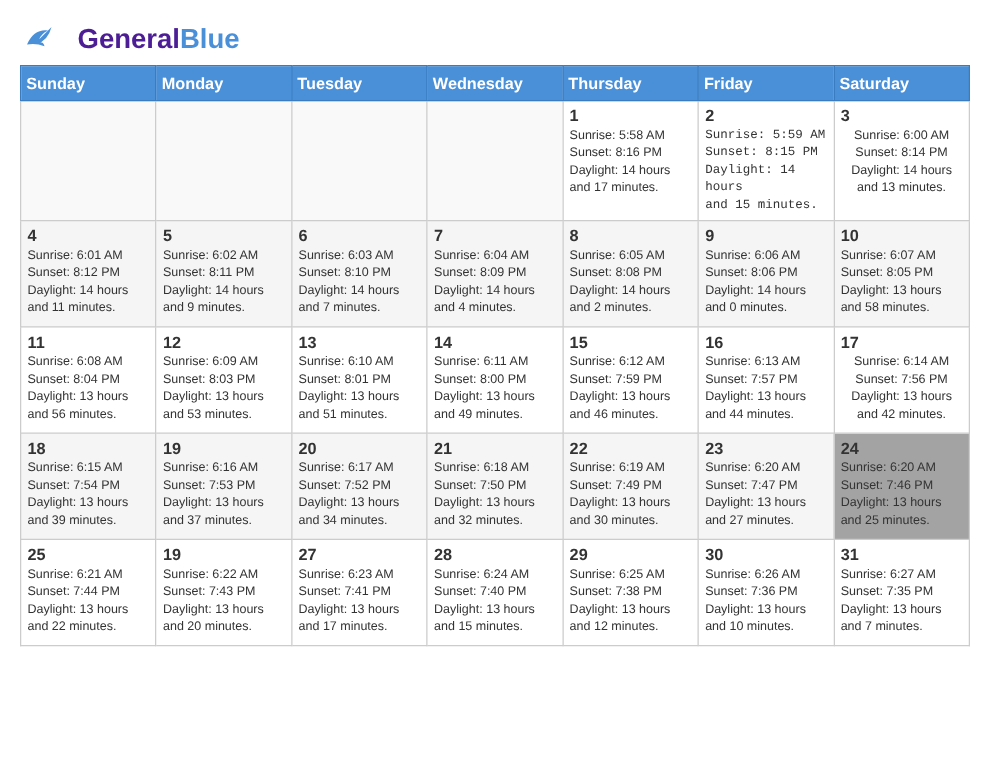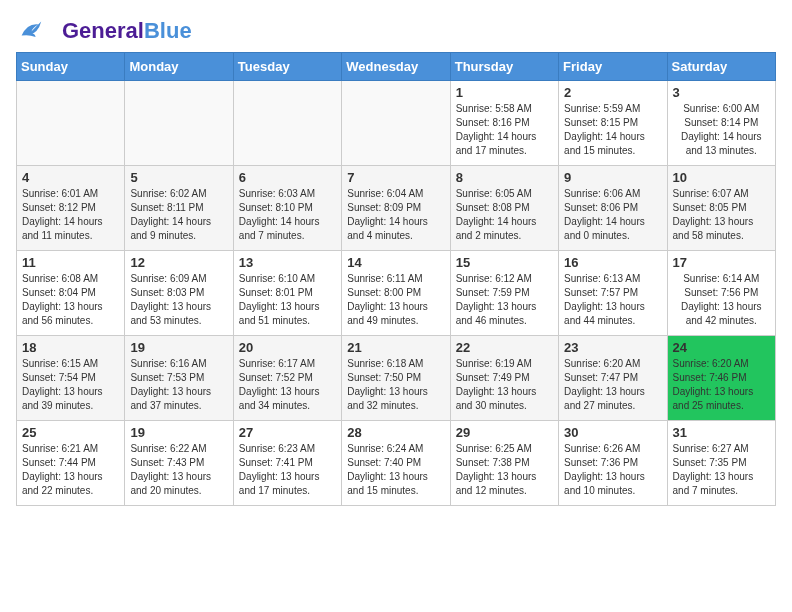--- a/index.html
+++ b/index.html
@@ -136,21 +136,21 @@
         <td class="empty"></td>
         <td>
           <span class="day-num">1</span>
           <div class="day-info" style="white-space: pre-line;">Sunrise: 5:58 AM
 Sunset: 8:16 PM
 Daylight: 14 hours
 and 17 minutes.</div>
         </td>
         <td>
           <span class="day-num">2</span>
-          <div class="day-info" style="white-space: pre-line;">Sunrise: 5:59 AM
+          <div class="day-info" style="white-space: pre-line; font-family: Liberation Mono, monospace;">Sunrise: 5:59 AM
 Sunset: 8:15 PM
 Daylight: 14 hours
 and 15 minutes.</div>
         </td>
         <td>
           <span class="day-num">3</span>
           <div class="day-info" style="white-space: pre-line; text-align: center;">Sunrise: 6:00 AM
 Sunset: 8:14 PM
 Daylight: 14 hours
 and 13 minutes.</div>
@@ -294,21 +294,21 @@
 Daylight: 13 hours
 and 30 minutes.</div>
         </td>
         <td style="background: rgb(245, 245, 245);">
           <span class="day-num">23</span>
           <div class="day-info" style="white-space: pre-line;">Sunrise: 6:20 AM
 Sunset: 7:47 PM
 Daylight: 13 hours
 and 27 minutes.</div>
         </td>
-        <td style="background: #22c55e;">
+        <td style="background: #a3a3a3;">
           <span class="day-num">24</span>
           <div class="day-info" style="white-space: pre-line;">Sunrise: 6:20 AM
 Sunset: 7:46 PM
 Daylight: 13 hours
 and 25 minutes.</div>
         </td>
       </tr>
       <tr>
         <td>
           <span class="day-num">25</span>

